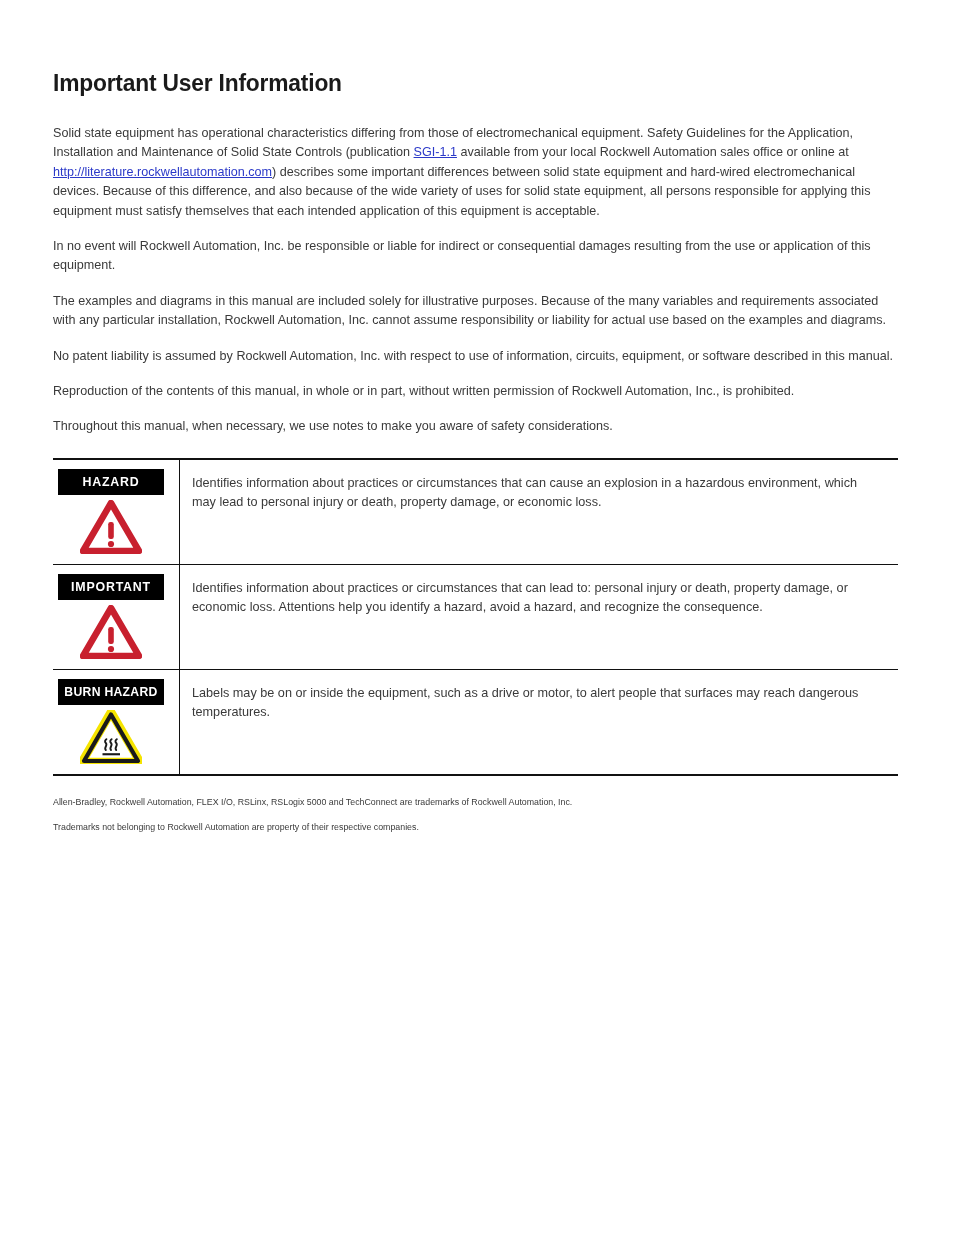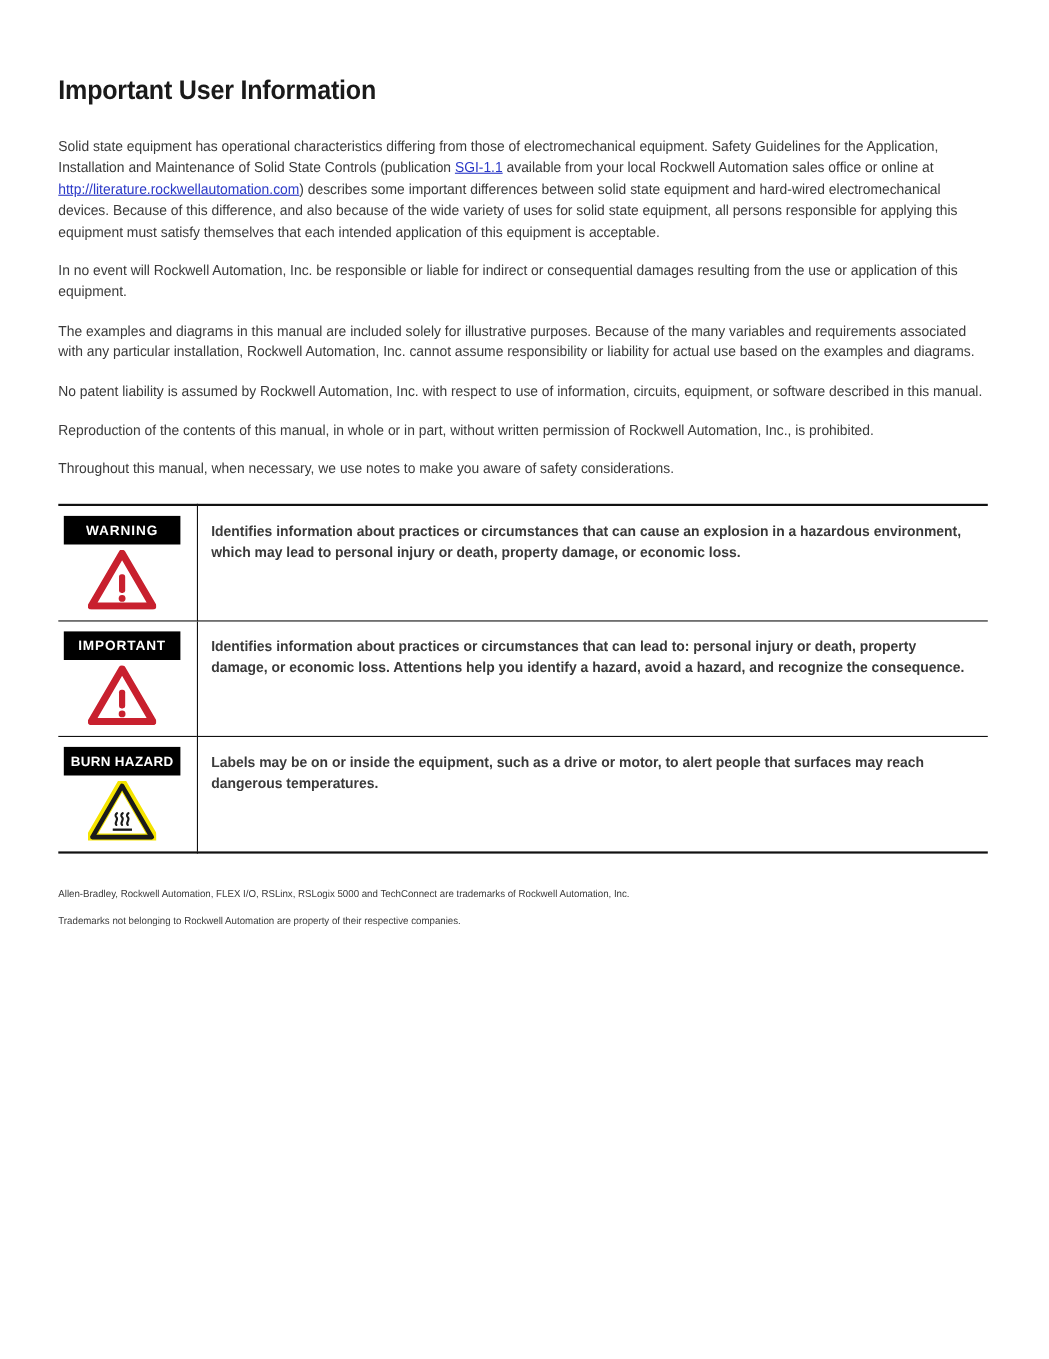--- a/index.html
+++ b/index.html
@@ -76,21 +76,20 @@
     padding: 0;
   }
   td.icon-cell {
     width: 121px;
     border-right: 1.1px solid #111111;
     padding: 9px 0 10px 5px;
     text-align: left;
   }
   td.desc-cell {
     padding: 13px 14px 14px 12px;
-    font-weight: bold;
   }
   .desc-text {
     font-size: 13.2px;
     line-height: 19.4px;
     color: #3a3a3a;
     transform: scaleX(0.96);
     transform-origin: left top;
     width: 104%;
   }
 
@@ -115,21 +114,21 @@
   .sym-wrap {
     width: 106px;
     display: flex;
     justify-content: center;
     align-items: flex-start;
     padding-top: 5px;
   }
 
   
   .footer {
-    margin-top: 30px;
+    margin-top: 20px;
   }
   .tm-line {
     font-size: 9.2px;
     line-height: 13px;
     color: #3a3a3a;
     margin: 0 0 12px 0;
     transform: scaleX(0.96);
     transform-origin: left top;
   }
 </style>
@@ -151,21 +150,21 @@
     <p class="para">Reproduction of the contents of this manual, in whole or in part, without written permission of Rockwell Automation, Inc., is prohibited.</p>
     <p class="para">Throughout this manual, when necessary, we use notes to make you aware of safety considerations.</p>
 
     <div class="spacer-before-table"></div>
 
     <table class="notes-table">
       <tbody>
 
         <tr>
           <td class="icon-cell">
-            <span class="chip">WARNING</span>
+            <span class="chip">HAZARD</span>
             <div class="sym-wrap">
               <svg width="62" height="54" viewBox="0 0 62 54">
                 <path d="M31 3 L59 51 L3 51 Z" fill="none" stroke="#c8202e" stroke-width="6.5" stroke-linejoin="round"></path>
                 <rect x="28.2" y="22" width="5.6" height="17" rx="2.3" fill="#c8202e"></rect>
                 <circle cx="31" cy="44" r="3.1" fill="#c8202e"></circle>
               </svg>
             </div>
           </td>
           <td class="desc-cell">
             <div class="desc-text">Identifies information about practices or circumstances that can cause an explosion in a hazardous environment, which may lead to personal injury or death, property damage, or economic loss.</div>

